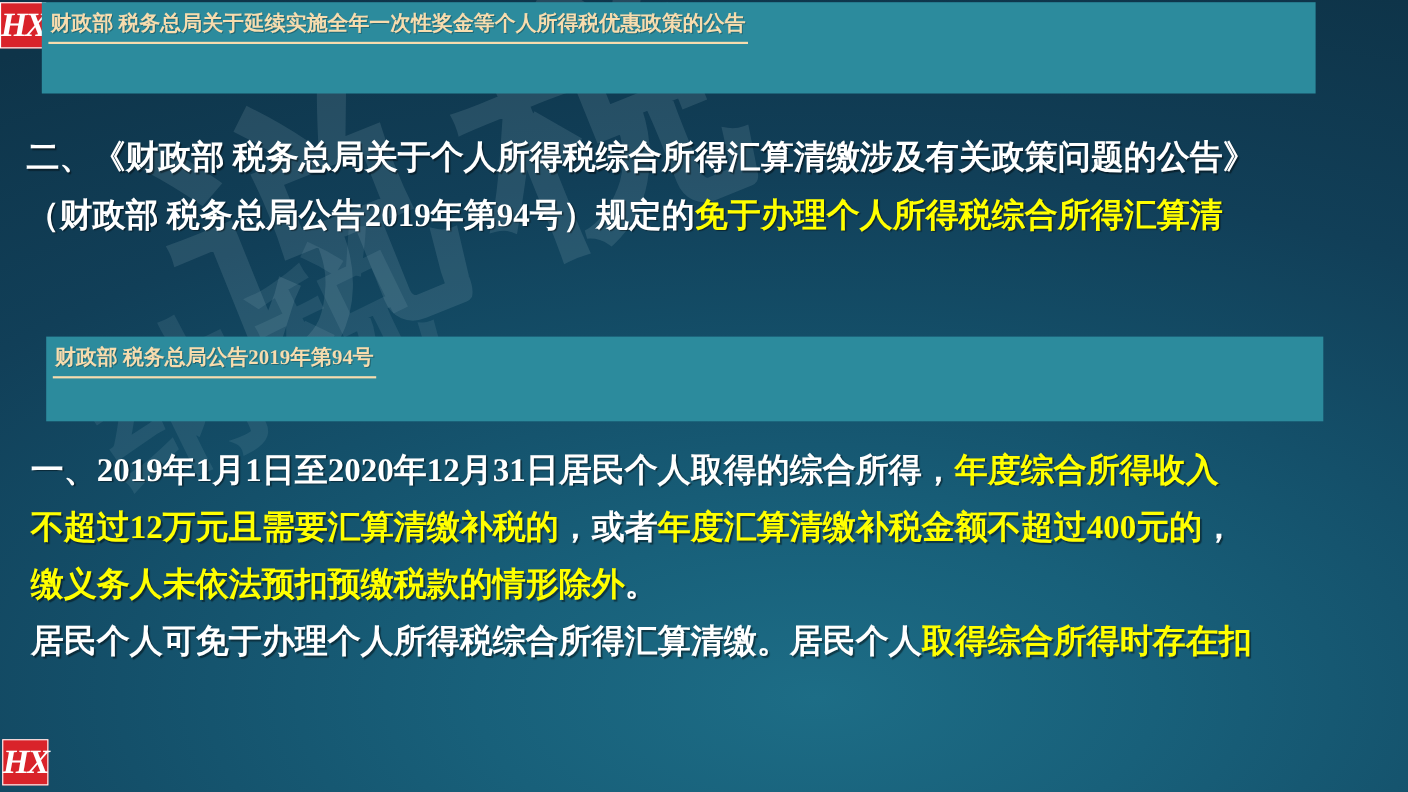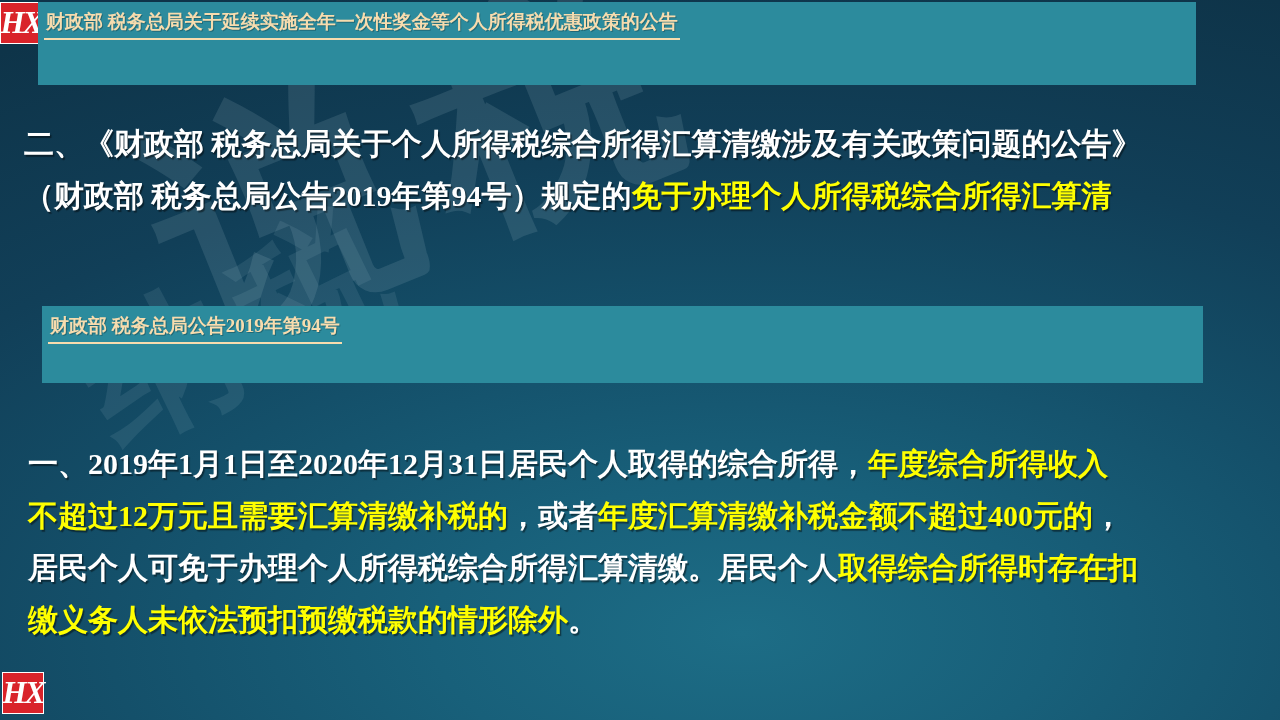--- a/index.html
+++ b/index.html
@@ -125,21 +125,21 @@
     letter-spacing: 0px;
   }
   .para .hl { color: #ffff00; text-align: center; }
   #para-1 {
     left: 24px;
     top: 118px;
     width: 1240px;
   }
   #para-2 {
     left: 28px;
-    top: 438px;
+    top: 402px;
     width: 1240px;
   }
   .ln { display: block; white-space: nowrap; }
 </style>
 </head>
 <body>
 
 <div id="slide">
 
   <div class="wm-wrap">
@@ -173,24 +173,24 @@
   </div>
 
   <div class="para" id="para-2">
     <span class="ln">
       <span>一、2019年1月1日至2020年12月31日居民个人取得的综合所得，</span><span class="hl">年度综合所得收入</span>
     </span>
     <span class="ln">
       <span class="hl">不超过12万元且需要汇算清缴补税的</span><span>，或者</span><span class="hl">年度汇算清缴补税金额不超过400元的</span><span>，</span>
     </span>
     <span class="ln">
-      <span>居民个人可免于办理个人所得税综合所得汇算清缴。居民个人</span><span class="hl">取得综合所得时存在扣</span>
+      <span class="hl">缴义务人未依法预扣预缴税款的情形除外</span><span>。</span>
     </span>
     <span class="ln">
-      <span class="hl">缴义务人未依法预扣预缴税款的情形除外</span><span>。</span>
+      <span>居民个人可免于办理个人所得税综合所得汇算清缴。居民个人</span><span class="hl">取得综合所得时存在扣</span>
     </span>
   </div>
 
   <div class="logo" id="logo-bottom">
     <span>HX</span>
   </div>
 
 </div>
 
 </body></html>

